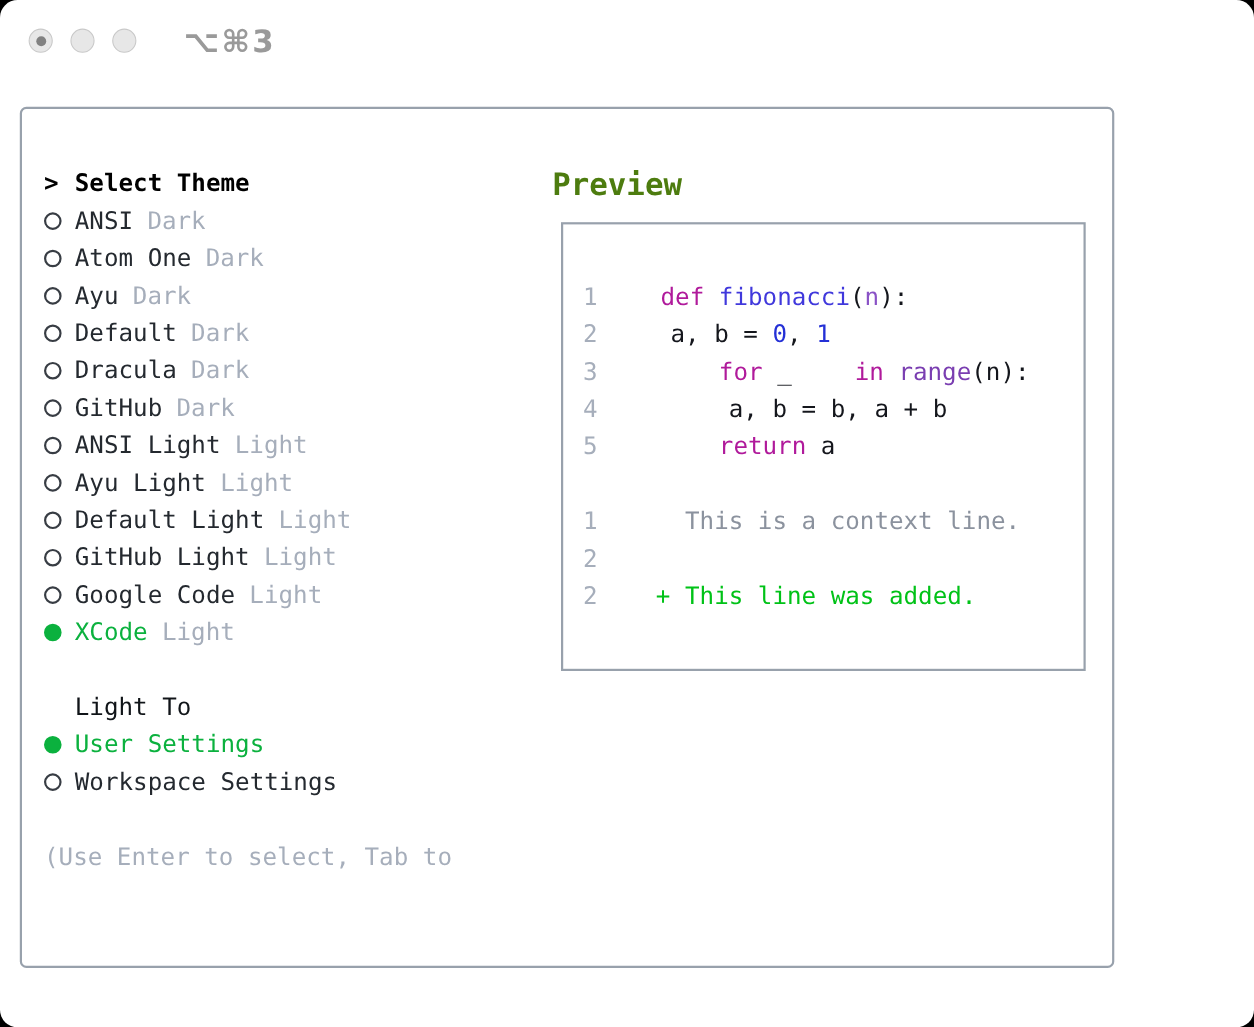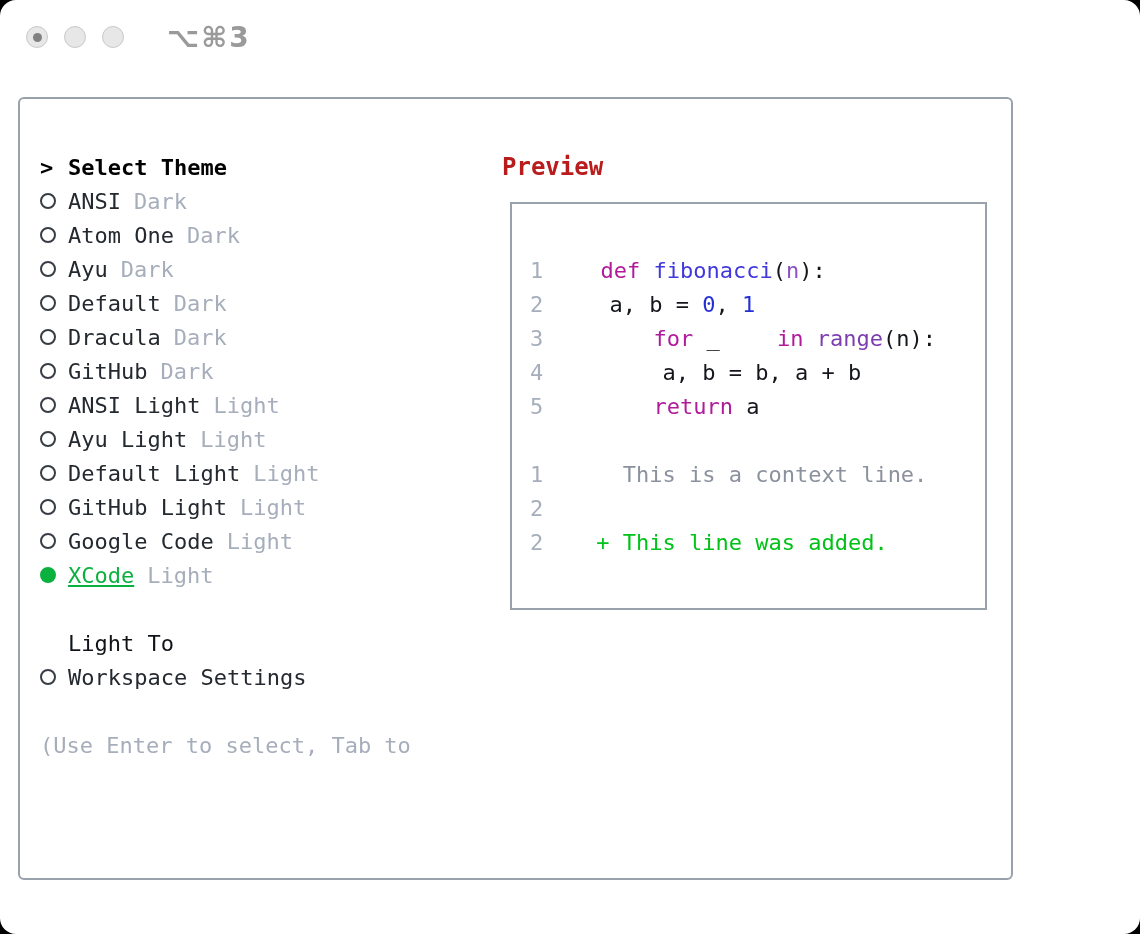--- a/index.html
+++ b/index.html
@@ -24,27 +24,27 @@
   
   .left-rows{position:absolute;left:20px;top:51px;}
   .row{height:34px;display:flex;align-items:center;font-size:22px;white-space:pre;}
   .slot{flex:0 0 28px;width:28px;display:flex;align-items:center;}
   .prefix{font-weight:bold;color:#000;}
   .hdr{font-weight:bold;color:#000;text-align:center;}
   .subhdr{color:#101418;}
   .radio{width:12px;height:12px;border:2px solid #383d44;border-radius:50%;box-sizing:content-box;}
   .radio.sel{background:var(--accent-green,#0bb13e);border-color:var(--accent-green,#0bb13e);}
   .item-name{color:var(--text-dark,#24292f);}
-  .item-name.sel{color:var(--accent-green,#0bb13e);text-decoration:underline;}
+  .item-name.sel{color:var(--accent-green,#0bb13e);}
   .variant{color:var(--muted-gray,#a6aebb);margin-left:13px;}
   .hint{color:var(--muted-gray,#a6aebb);}
   .clickable{cursor:pointer;}
   
   .preview-title{position:absolute;left:482px;top:51px;height:34px;display:flex;
-    align-items:center;font-size:24px;font-weight:bold;color:#b91c1c;}
+    align-items:center;font-size:28px;font-weight:bold;color:#4d7c0f;}
   .preview-box{position:absolute;left:490px;top:103px;width:477px;height:408px;
     border:2px solid var(--border-gray,#98a1ac);box-sizing:border-box;background:#fff;}
   .code{position:absolute;left:18px;top:49px;}
   .code-line{height:34px;display:flex;align-items:center;font-size:22px;white-space:pre;}
   .gutter{color:var(--muted-gray,#a6aebb);min-width:13px;}
   .tok-keyword{color:var(--keyword-magenta,#b01a9b);margin-left:44px;}
   .tok-function{color:var(--function-blue,#4038dc);}
   .tok-number{color:var(--number-blue,#2430d6);}
   .tok-param{color:var(--param-purple,#8a52c6);}
   .tok-builtin{color:var(--builtin-purple,#7a3eb1);}
@@ -77,20 +77,21 @@
         <div class="row clickable"><span class="slot"><span class="radio"></span></span><span class="item-name">Dracula</span><span class="variant">Dark</span></div>
         <div class="row clickable"><span class="slot"><span class="radio"></span></span><span class="item-name">GitHub</span><span class="variant">Dark</span></div>
         <div class="row clickable"><span class="slot"><span class="radio"></span></span><span class="item-name">ANSI Light</span><span class="variant">Light</span></div>
         <div class="row clickable"><span class="slot"><span class="radio"></span></span><span class="item-name">Ayu Light</span><span class="variant">Light</span></div>
         <div class="row clickable"><span class="slot"><span class="radio"></span></span><span class="item-name">Default Light</span><span class="variant">Light</span></div>
         <div class="row clickable"><span class="slot"><span class="radio"></span></span><span class="item-name">GitHub Light</span><span class="variant">Light</span></div>
         <div class="row clickable"><span class="slot"><span class="radio"></span></span><span class="item-name">Google Code</span><span class="variant">Light</span></div>
         <div class="row clickable"><span class="slot"><span class="radio sel"></span></span><span class="item-name sel">XCode</span><span class="variant">Light</span></div>
         <div class="row"></div>
         <div class="row"><span class="slot"></span><span class="subhdr">Light To</span></div>
+        <div class="row clickable"><span class="slot"><span class="radio sel"></span></span><span class="item-name sel">User Settings</span></div>
         <div class="row clickable"><span class="slot"><span class="radio"></span></span><span class="item-name">Workspace Settings</span></div>
         <div class="row"></div>
         <div class="row"><span class="hint">(Use Enter to select, Tab to</span></div>
       </div>
 
     <div class="preview-title">Preview</div>
 
     <div class="preview-box">
       <div class="code" id="code">
           <div class="code-line"><span class="gutter">1</span><span class="tok-plain"> </span><span class="tok-keyword">def</span><span class="tok-plain"> </span><span class="tok-function">fibonacci</span><span class="tok-plain">(</span><span class="tok-param">n</span><span class="tok-plain">):</span></div>

